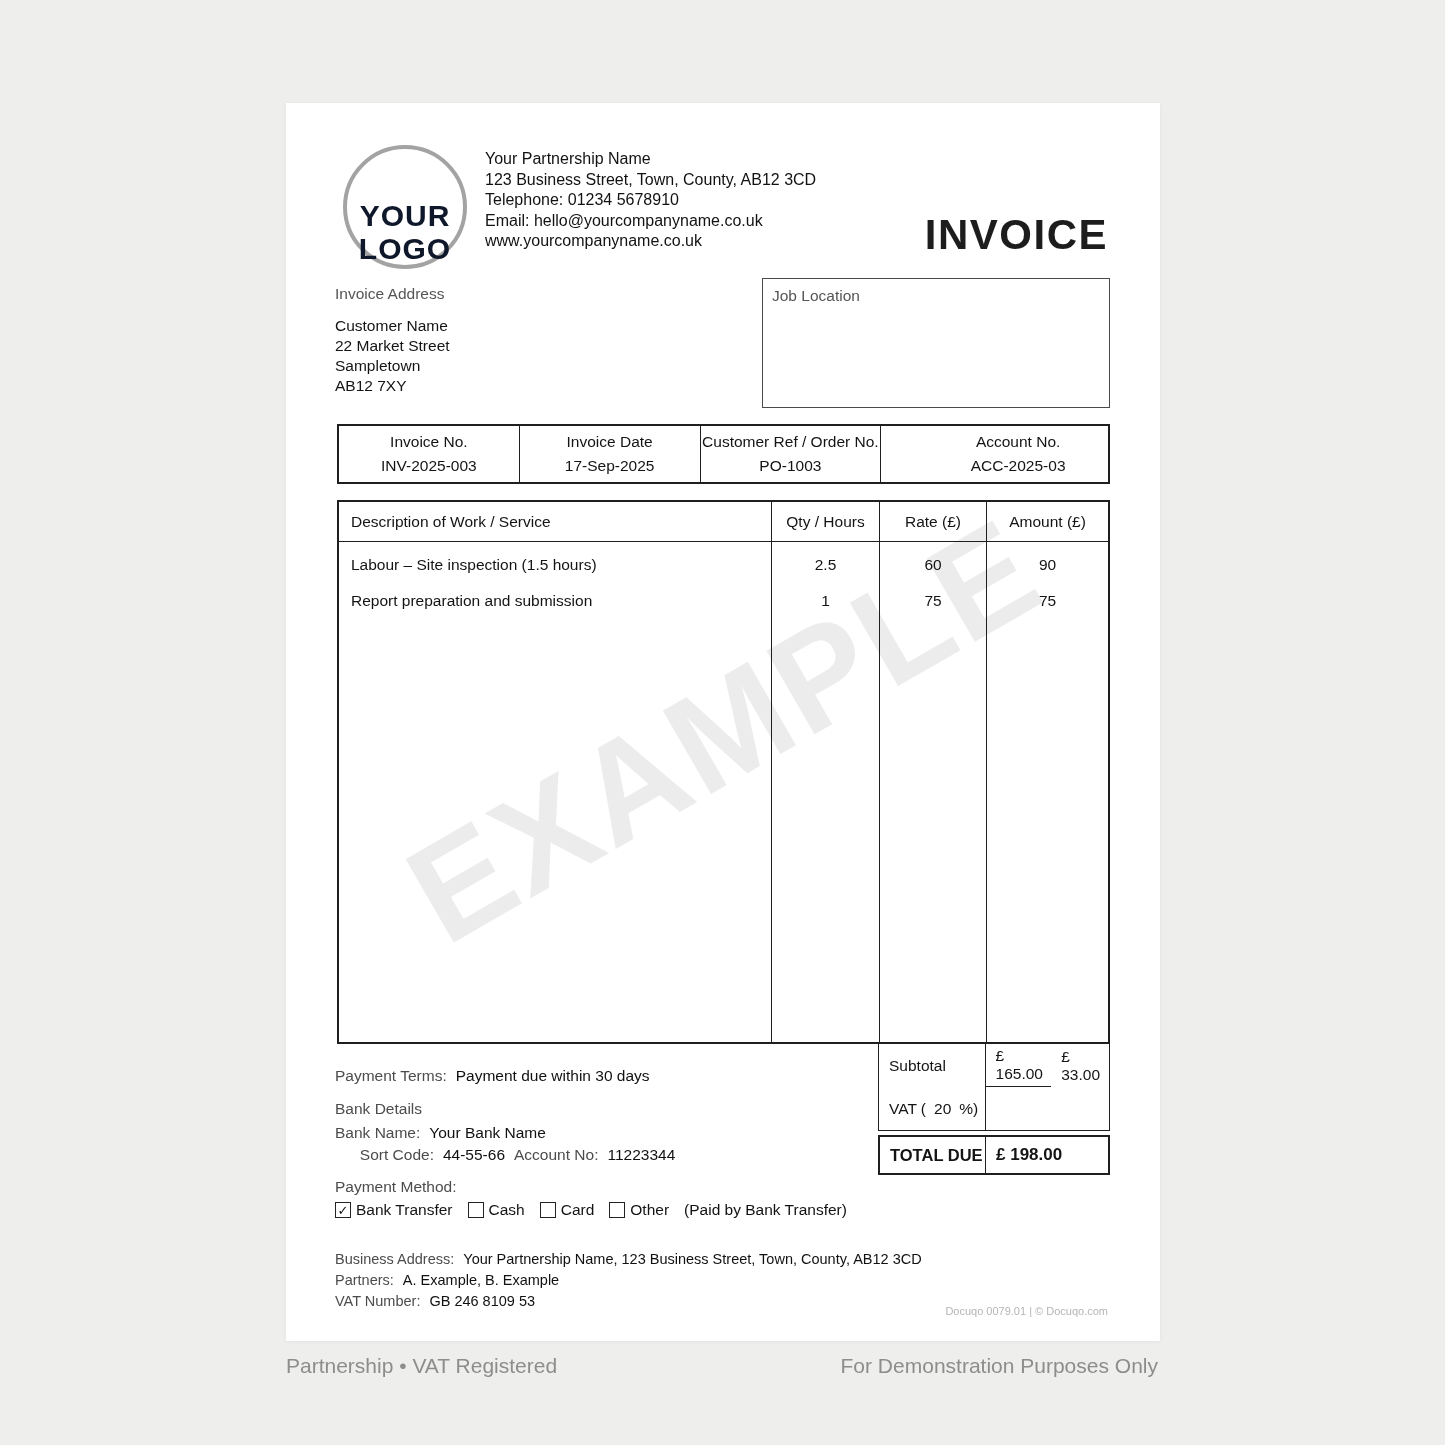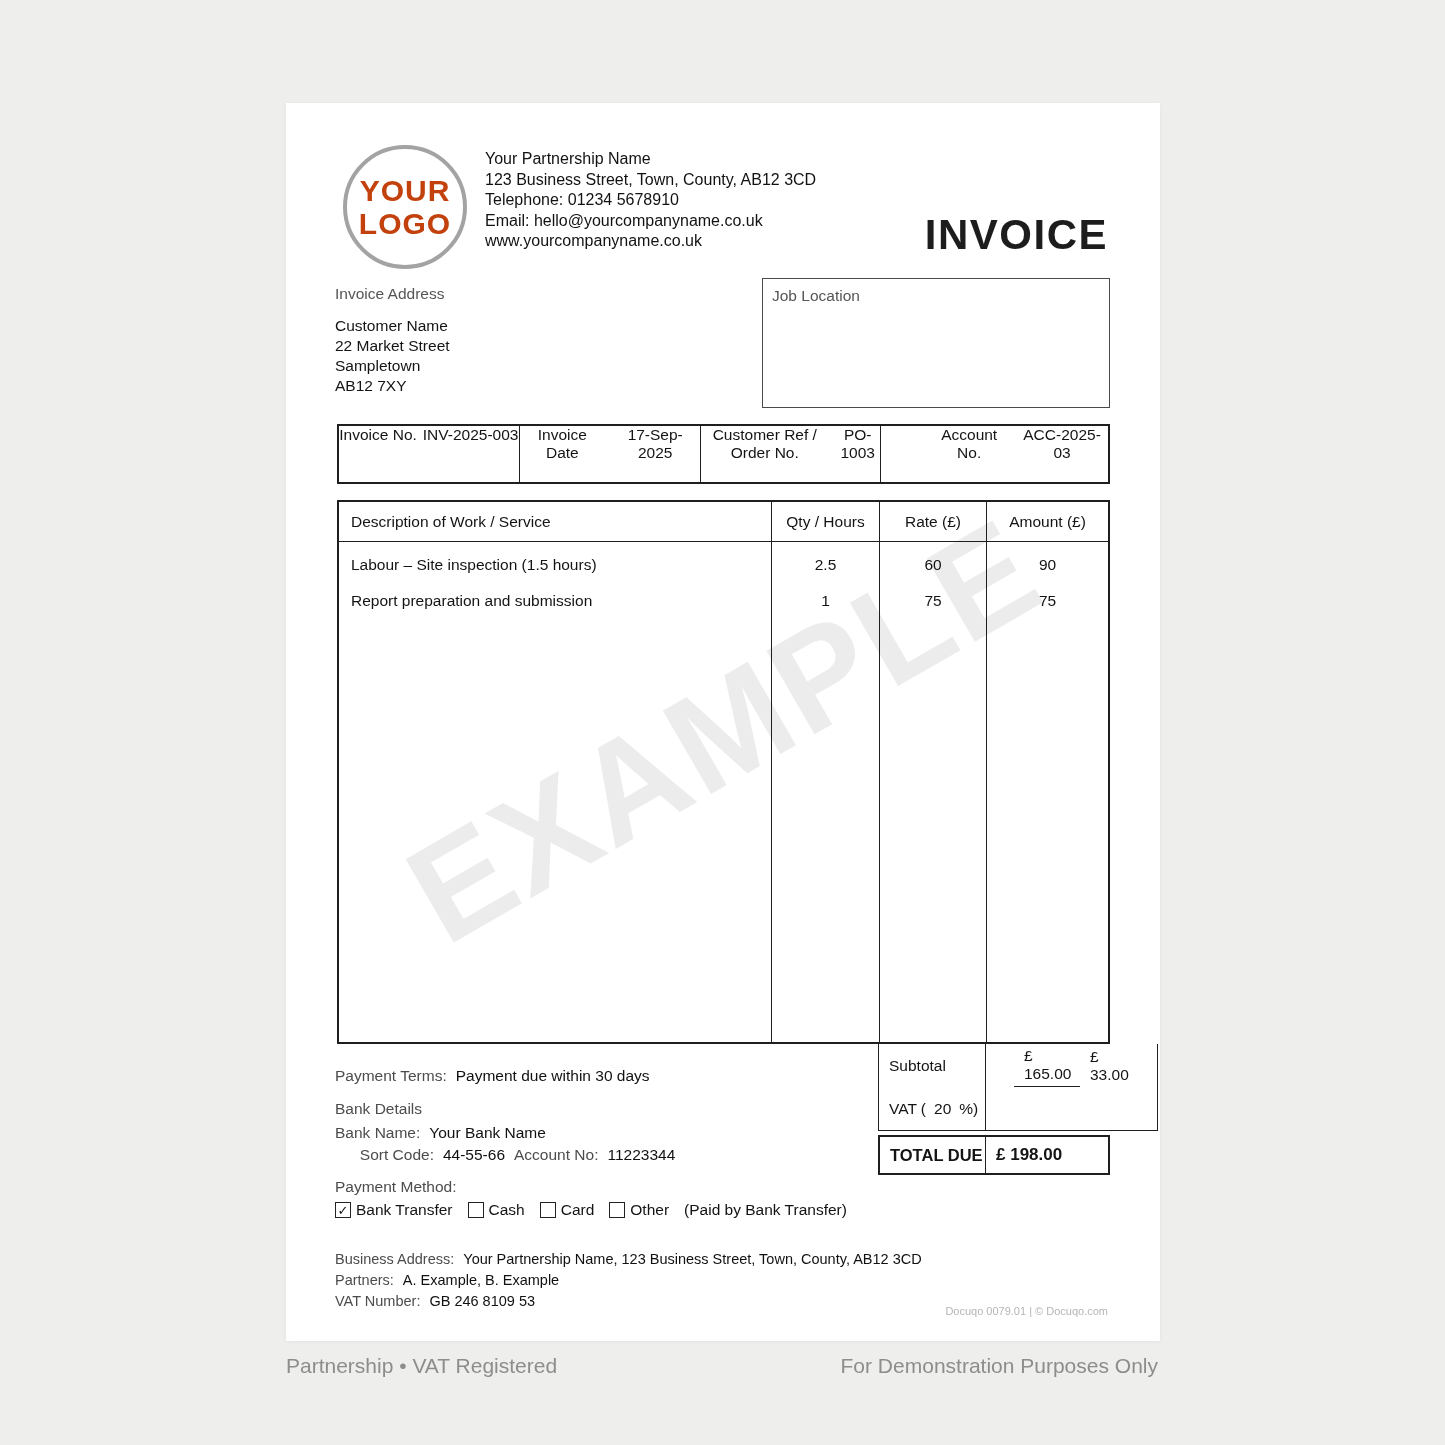--- a/index.html
+++ b/index.html
@@ -20,22 +20,22 @@
   .watermark {
     position:absolute; left:40px; top:548px; width:790px; height:150px;
     text-align:center; font-size:140px; font-weight:700; letter-spacing:3px;
     color:#ececec; transform:rotate(-30deg); z-index:0; white-space:nowrap;
     user-select:none;
   }
   
   .logo {
     position:absolute; left:57px; top:42px; width:124px; height:124px;
     border:4px solid #a3a3a3; border-radius:50%;
-    display:flex; flex-direction:column; align-items:center; justify-content:center;
-    color:#c2410c; font-weight:700; font-size:30px; letter-spacing:1px; line-height:33px;
+    display:flex; flex-direction:column; align-items:center; justify-content:flex-end;
+    color:#0f172a; font-weight:700; font-size:30px; letter-spacing:1px; line-height:33px;
   }
   .company-info { position:absolute; left:199px; top:46px; font-size:16px; line-height:20.5px; color:#121212; }
   .doc-title {
     position:absolute; right:52px; top:108px; font-size:42px; font-weight:700;
     letter-spacing:1.5px; color:#1d1d1d;
   }
   
   .section-label { color:#555555; font-size:15.5px; }
   .inv-addr-label { position:absolute; left:49px; top:182px; }
   .inv-addr-lines { position:absolute; left:49px; top:213px; font-size:15.5px; line-height:20px; }
@@ -44,21 +44,21 @@
     border:1px solid #4a4a4a; padding:8px 0 0 9px;
   }
   .job-lines { margin-top:11px; font-size:15.5px; line-height:20px; }
   
   .details-table {
     position:absolute; left:51px; top:321px; width:773px; height:60px;
     border:2px solid #1f1f1f; display:flex; z-index:1; background:transparent;
   }
   .details-cell {
     flex:1; border-right:1px solid #1f1f1f; text-align:center;
-    display:flex; flex-direction:row; justify-content:center; gap:6px;
+    display:flex; flex-direction:column; justify-content:center; gap:6px;
     font-size:15.5px;
   }
   .details-cell:last-child { border-right:none;padding-left:47px; }
   
   .items-table {
     position:absolute; left:51px; top:397px; width:773px; height:544px;
     border:2px solid #1f1f1f; z-index:1; background:transparent;
     display:flex; flex-direction:column;
   }
   .items-header { display:flex; height:40px; border-bottom:1px solid #1f1f1f; font-size:15.5px; }
@@ -67,23 +67,23 @@
   .col-qty   { width:108px; border-right:1px solid #1f1f1f; }
   .col-rate  { width:107px; border-right:1px solid #1f1f1f; }
   .col-amt   { width:121px; }
   .hcell { display:flex; align-items:center; justify-content:center; }
   .hcell.left { justify-content:flex-start; padding-left:12px; }
   .body-col { display:flex; flex-direction:column; padding-top:5px; font-size:15.5px; }
   .row-cell { height:36px; display:flex; align-items:center; justify-content:center; }
   .row-cell.left { justify-content:flex-start; padding-left:12px; }
   
   .totals-upper {
-    position:absolute; left:592px; top:941px; width:280px; height:87px;
+    position:absolute; left:592px; top:941px; width:232px; height:87px;
     border-left:1px solid #1f1f1f; border-right:1px solid #1f1f1f; border-bottom:1px solid #1f1f1f;
-    display:flex; z-index:1;gap:28px;
+    display:flex; z-index:1;
   }
   .totals-labels { width:107px; border-right:1px solid #1f1f1f; display:flex; flex-direction:column; }
   .totals-labels .trow, .totals-values .trow { height:43px; display:flex; align-items:center; padding-left:10px; font-size:15.5px; }
   .totals-values { width:124px; display:flex; flex-direction:row; }
   .totals-values .trow:first-child { border-bottom:1px solid #1f1f1f; }
   .totals-values .trow:last-child { height:44px; }
   .vat-label { display:flex; gap:8px; }
   .total-due {
     position:absolute; left:592px; top:1032px; width:232px; height:40px;
     border:2px solid #1f1f1f; display:flex; z-index:1; font-weight:700;

